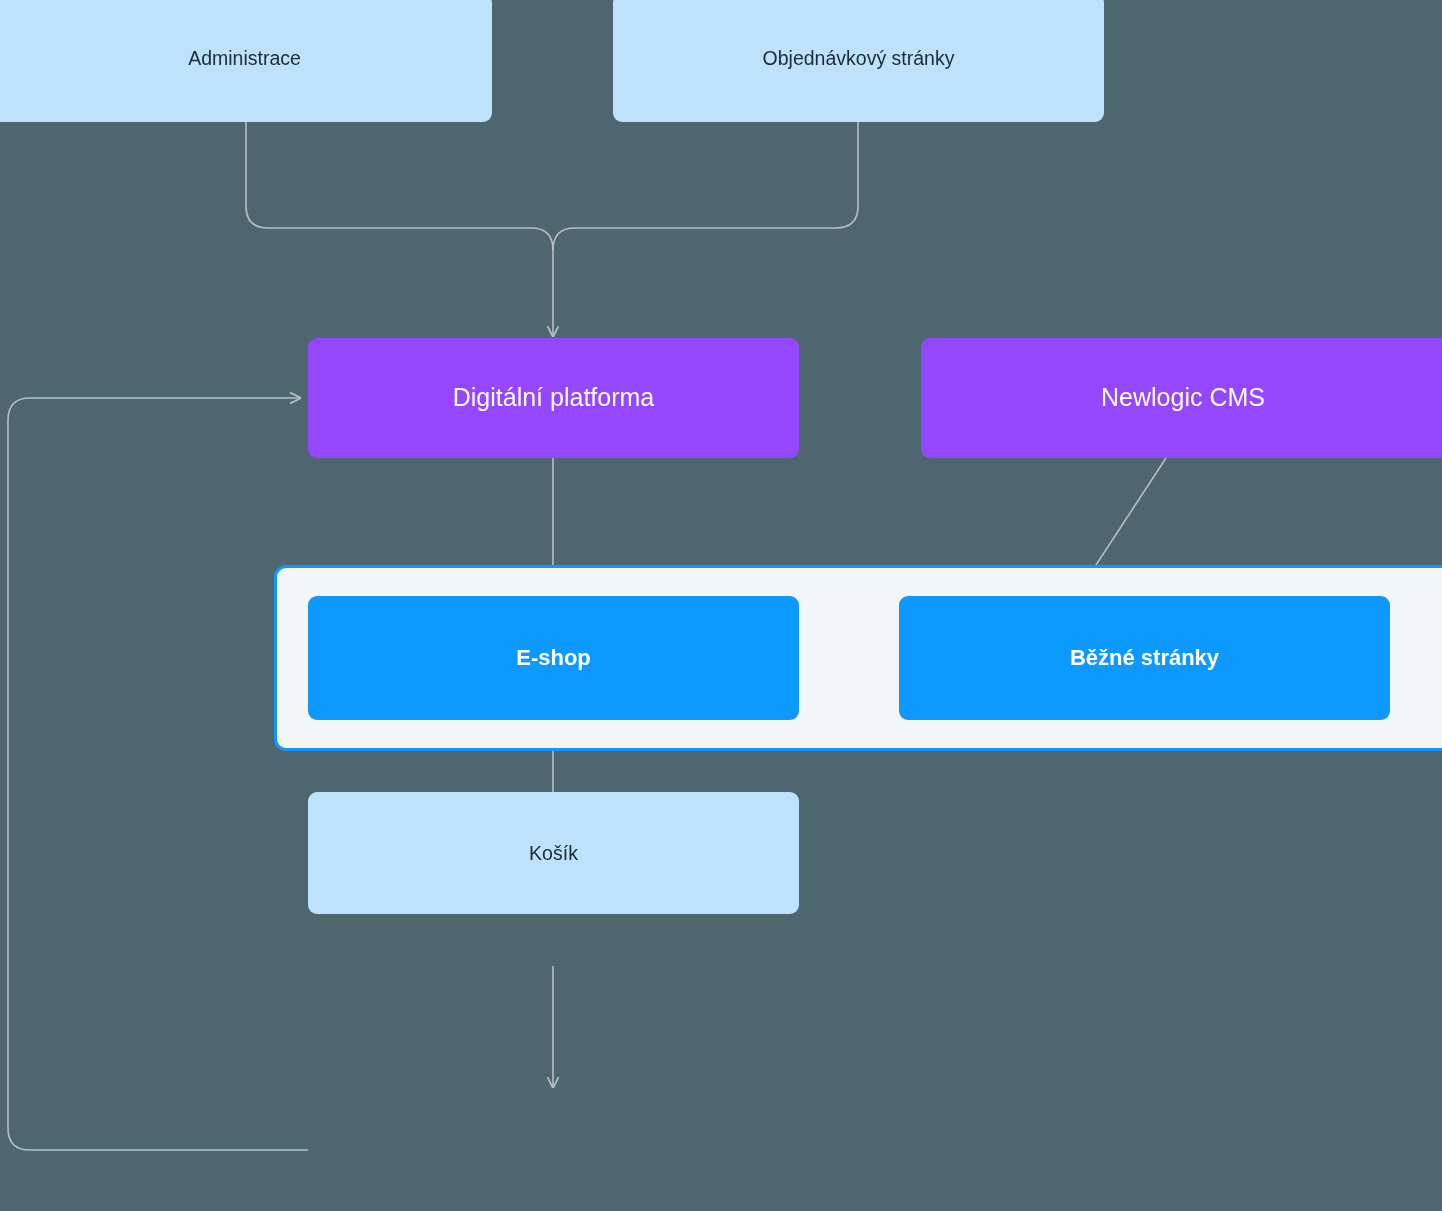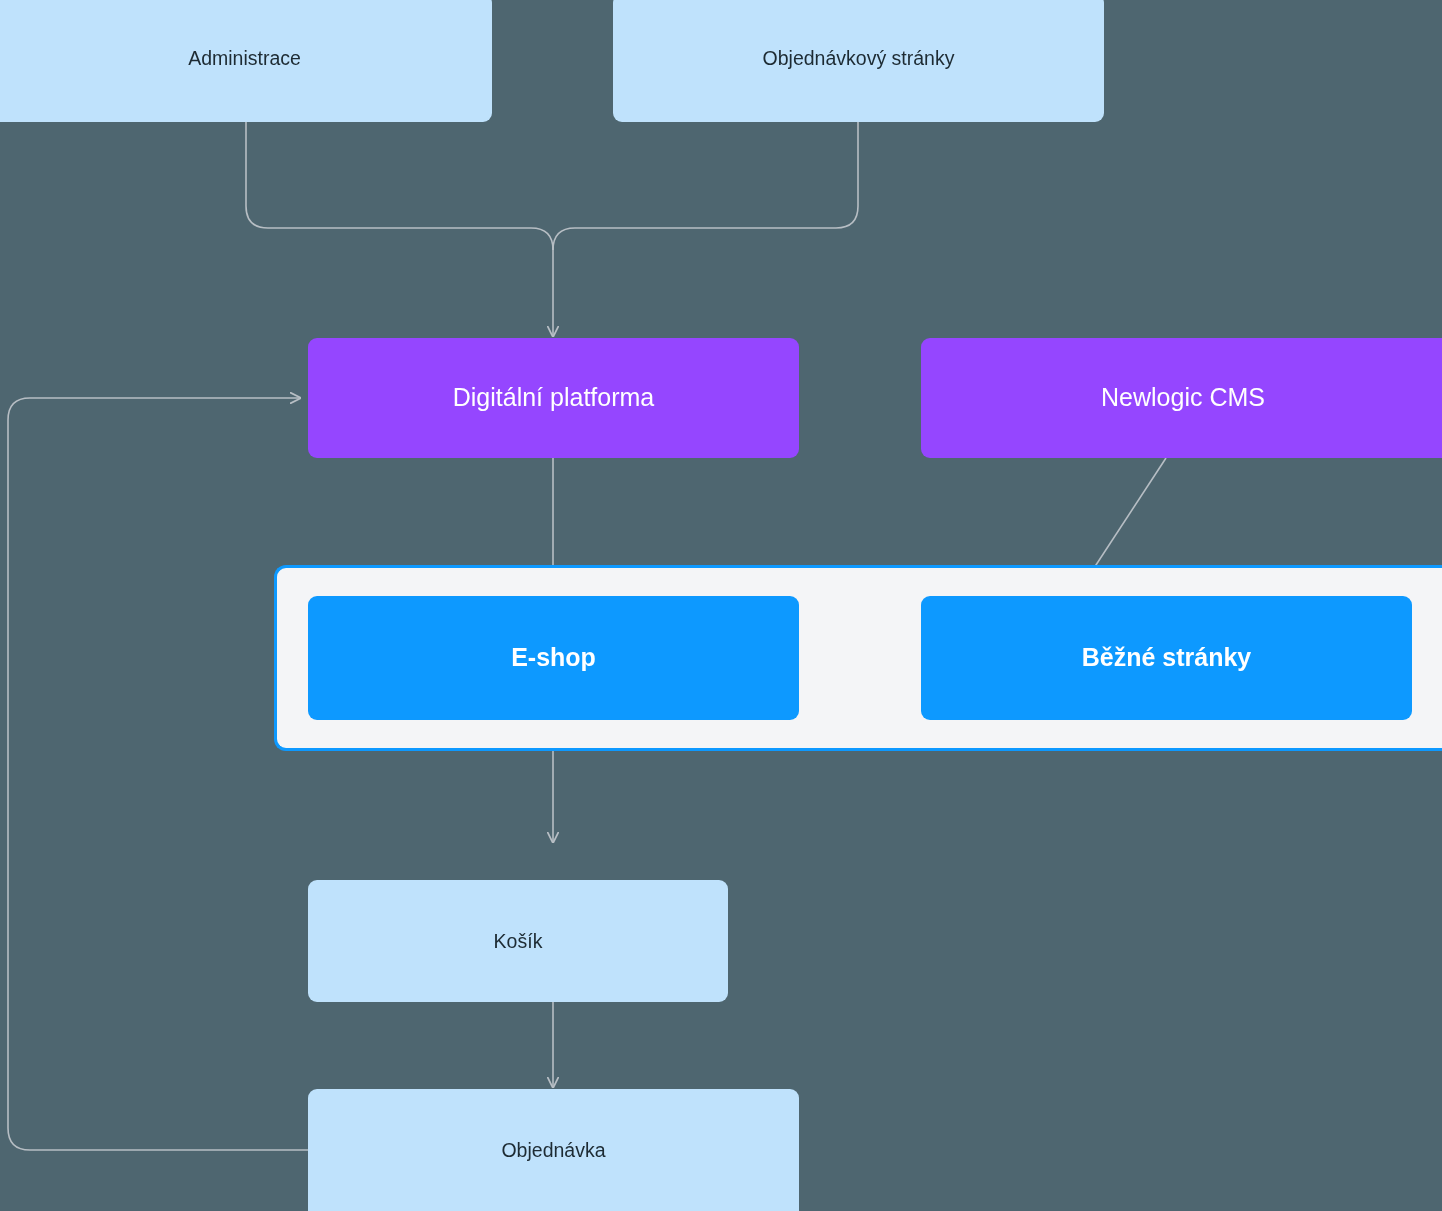--- a/index.html
+++ b/index.html
@@ -42,40 +42,40 @@
   }
   .node-purple {
     background: #9546ff;
     color: #ffffff;
     font-size: 25px;
     font-weight: 400;
   }
   .node-blue {
     background: #0d99ff;
     color: #ffffff;
-    font-size: 25px;
+    font-size: 22px;
     font-weight: 700;
   }
   .group-box {
     position: absolute;
     box-sizing: border-box;
     background: #f4f5f7;
     border: 3px solid #0d99ff;
     border-radius: 12px;
   }
 
   
   #n-administrace        { left: -3px;  top: -6px;   width: 495px; height: 128px; border-radius: 0 9px 9px 0; }
   #n-objednavkovy        { left: 613px; top: -6px;   width: 491px; height: 128px; }
   #n-digitalni           { left: 308px; top: 338px;  width: 491px; height: 120px; }
   #n-newlogic            { left: 921px; top: 338px;  width: 524px; height: 120px; border-radius: 9px 0 0 9px; }
   #group-pages           { left: 274px; top: 565px;  width: 1172px; height: 186px; border-right: none; border-radius: 12px 0 0 12px; }
   #n-eshop               { left: 308px; top: 596px;  width: 491px; height: 124px; }
-  #n-bezne               { left: 921px; top: 596px;  width: 491px; height: 124px; }
-  #n-kosik               { left: 308px; top: 880px;  width: 420px; height: 122px; }
+  #n-bezne               { left: 899px; top: 596px;  width: 491px; height: 124px; }
+  #n-kosik               { left: 308px; top: 792px;  width: 491px; height: 122px; }
   #n-objednavka          { left: 308px; top: 1089px; width: 491px; height: 122px; border-radius: 9px 9px 0 0; }
 </style>
 </head>
 <body>
 
 <div id="canvas">
 
   <svg class="edges" viewBox="0 0 1442 1211" width="1442" height="1211" xmlns="http://www.w3.org/2000/svg">
     <defs>
       <marker id="arrow-end" viewBox="0 0 10 10" refX="9" refY="5" markerWidth="7" markerHeight="7" orient="auto-start-reverse">
@@ -128,17 +128,14 @@
   </div>
 
   <div class="node node-blue" id="n-bezne">
     <span>Běžné stránky</span>
   </div>
 
   <div class="node node-light" id="n-kosik">
     <span>Košík</span>
   </div>
 
-  <div class="node node-light" id="n-objednavka">
-    <span>Objednávka</span>
-  </div>
 
 </div>
 
 </body></html>

